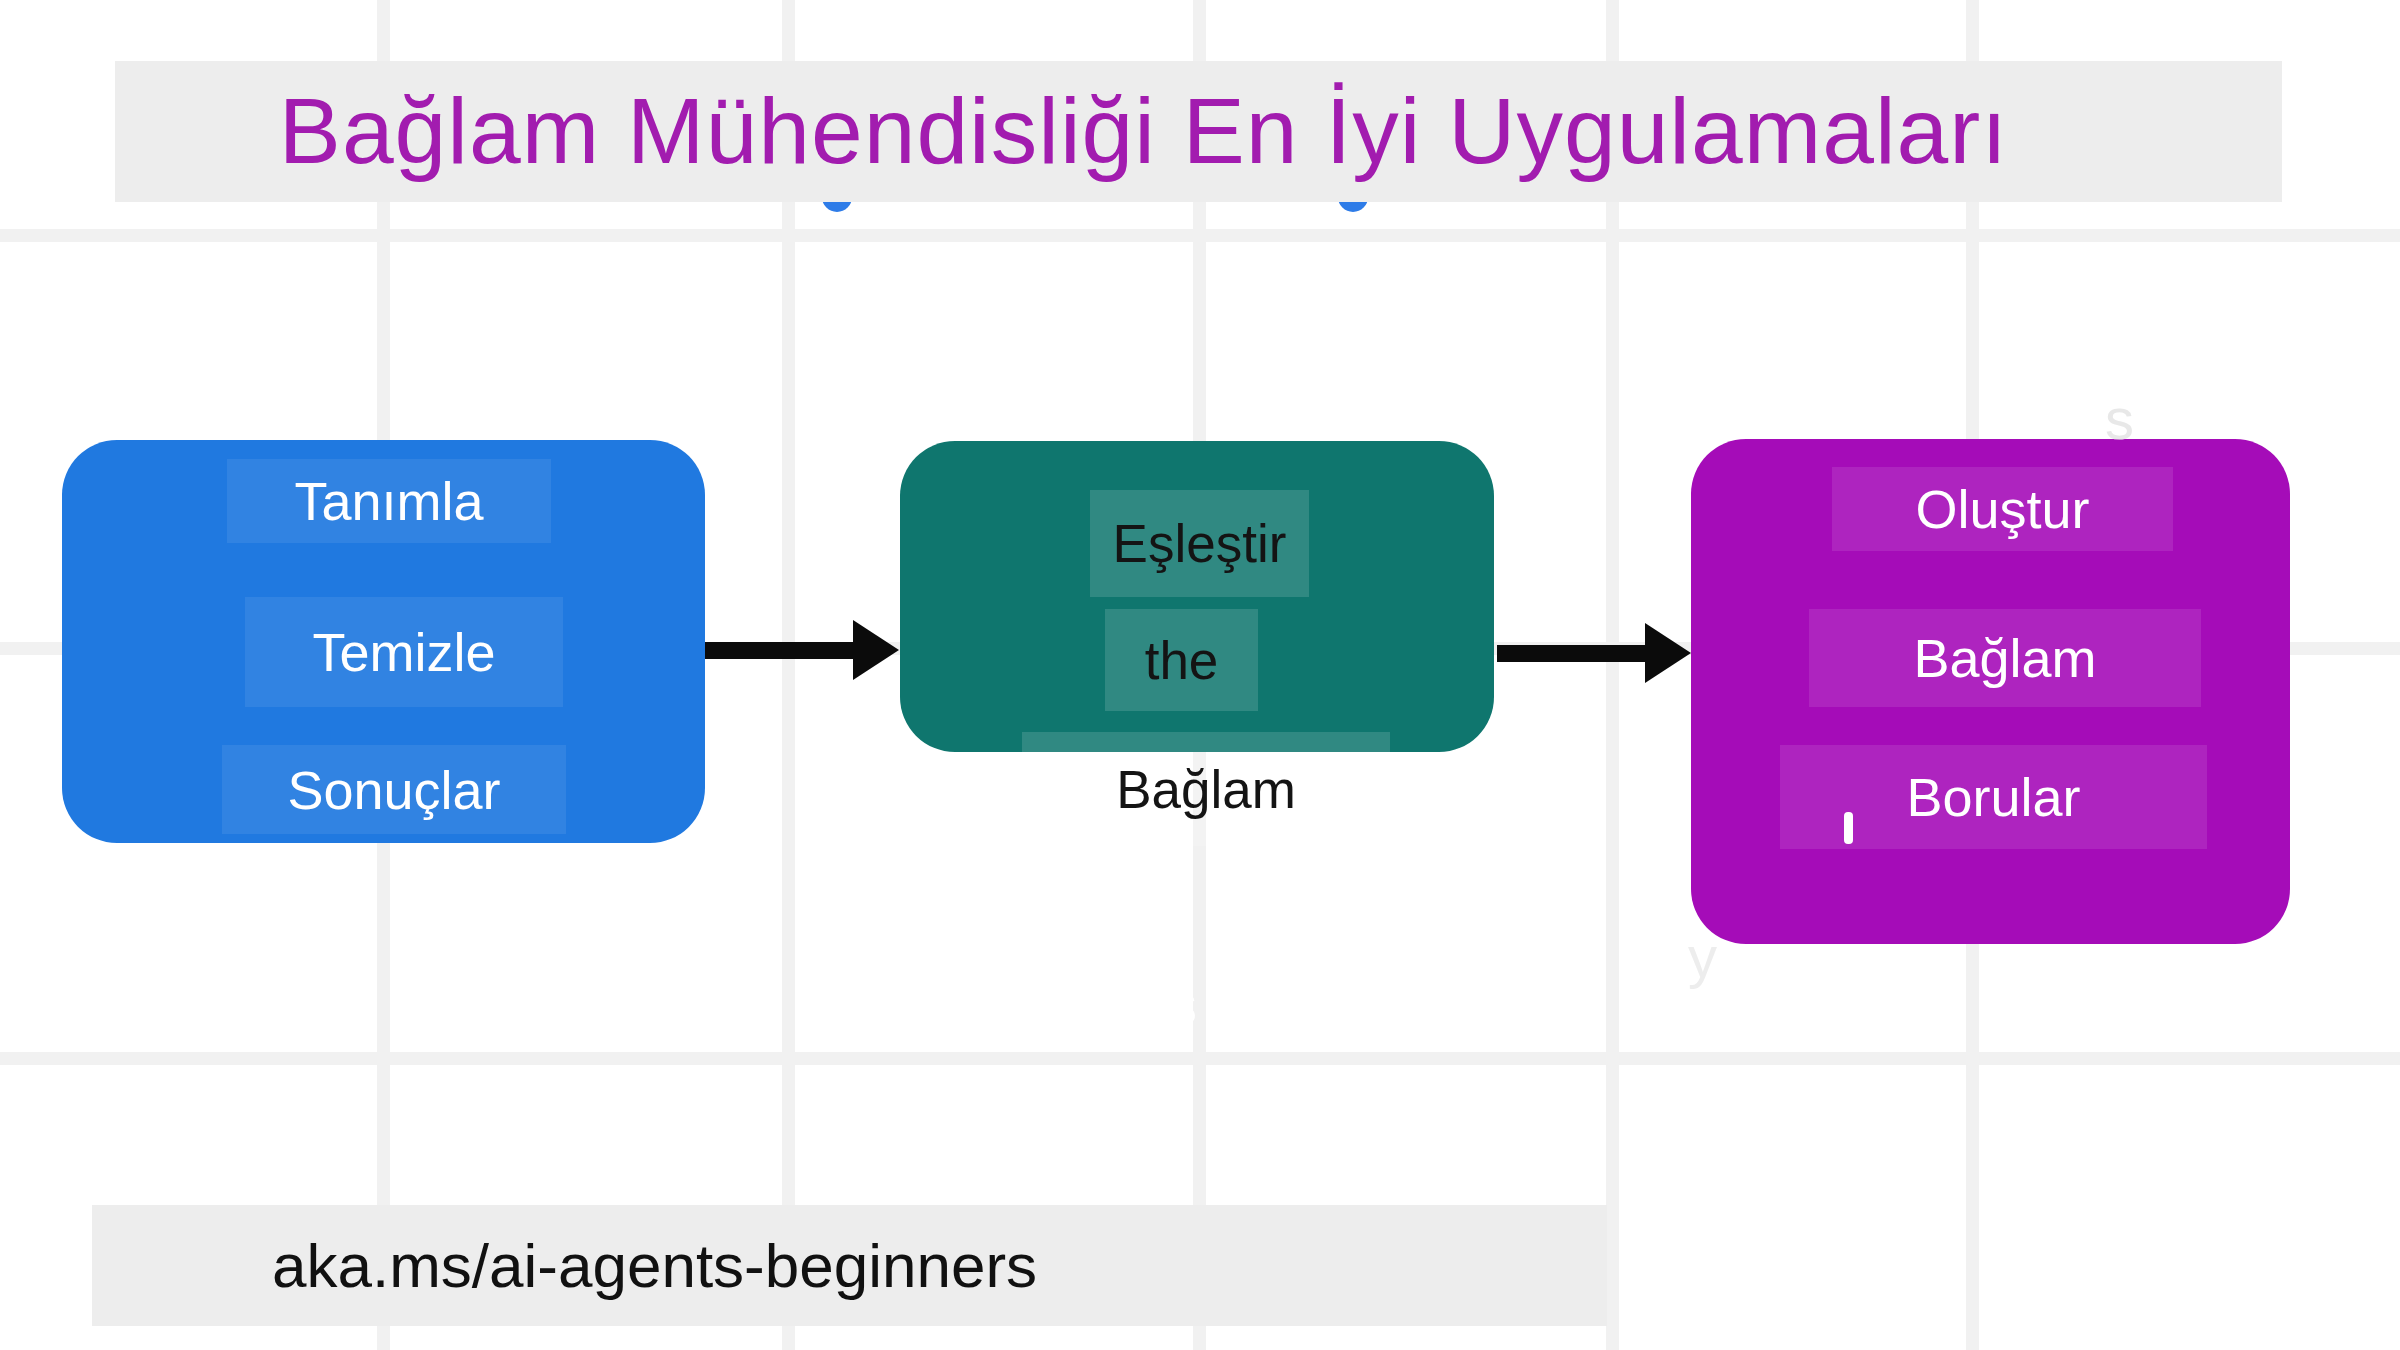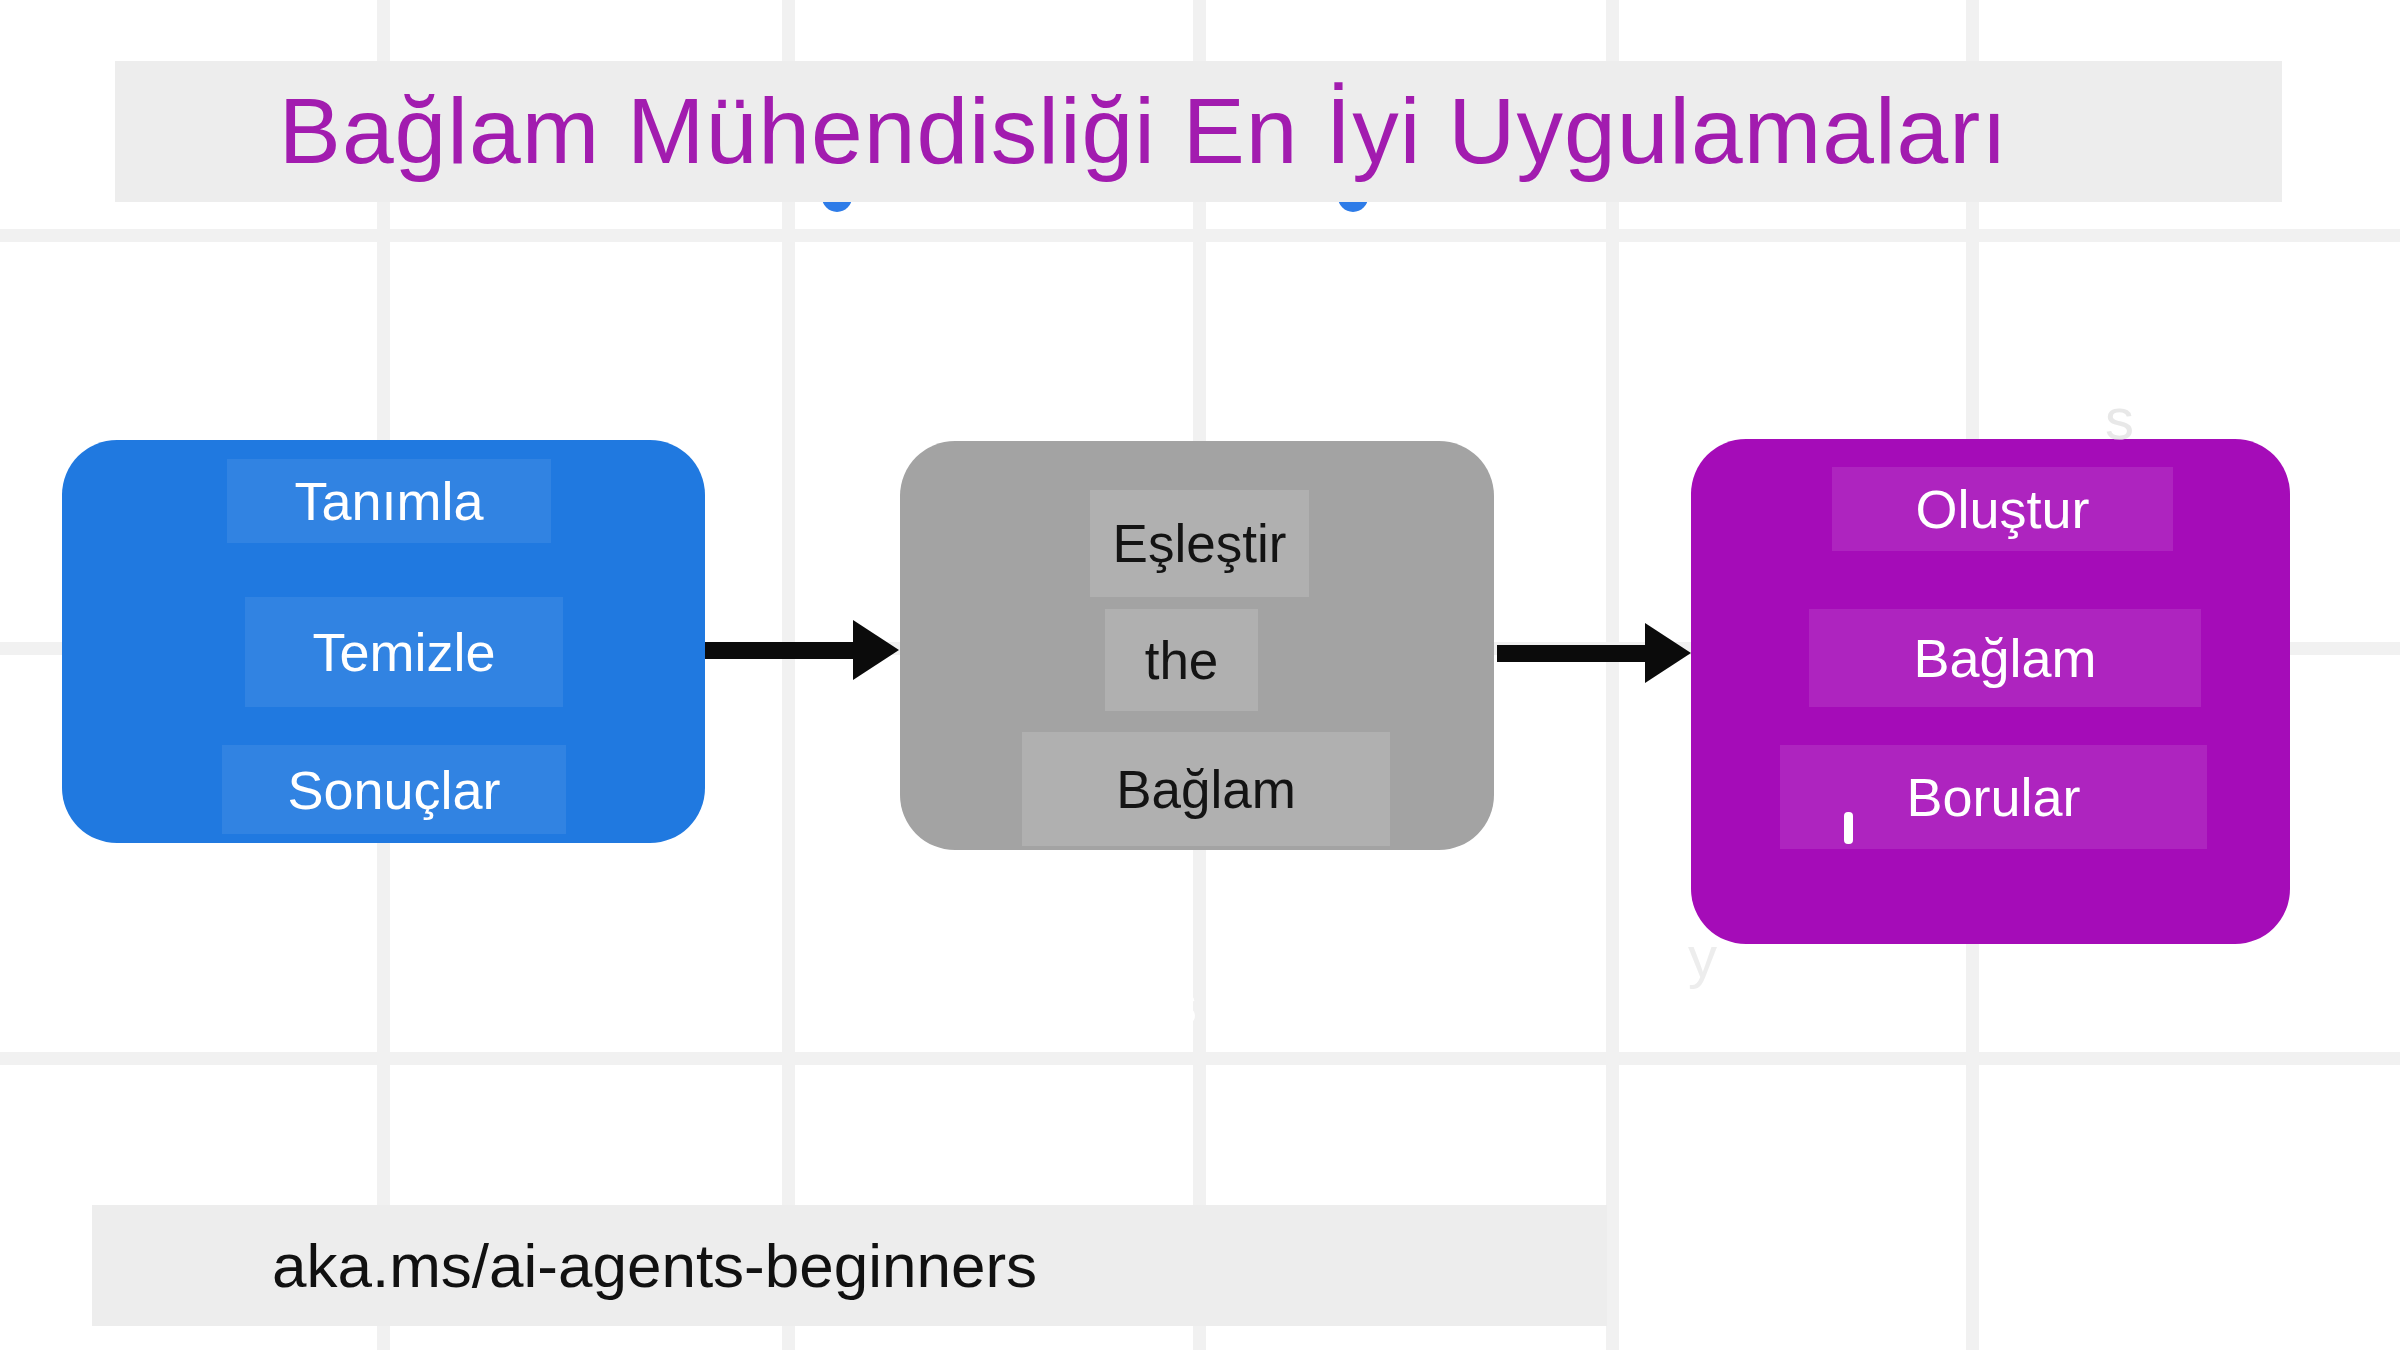--- a/index.html
+++ b/index.html
@@ -27,21 +27,21 @@
   .title-text{font-size:93px;color:#a21caf;letter-spacing:1px;white-space:nowrap;}
   .footer-bar{
     position:absolute;left:92px;top:1205px;width:1515px;height:121px;background:#ededed;z-index:2;
     display:flex;align-items:center;box-sizing:border-box;padding-left:180px;
   }
   .footer-text{font-size:62px;color:#111;white-space:nowrap;}
 
   
   .box{position:absolute;border-radius:55px;z-index:3;}
   .box-define{left:62px;top:440px;width:643px;height:403px;background:#2079e0;}
-  .box-match{left:900px;top:441px;width:594px;height:409px;background:#a3a3a3;}
+  .box-match{left:900px;top:441px;width:594px;height:311px;background:#0f766e;}
   .box-create{left:1691px;top:439px;width:599px;height:505px;background:#a50cb8;}
   .hl{position:absolute;display:flex;align-items:center;justify-content:center;white-space:nowrap;}
   .box-define .hl{background:rgba(255,255,255,0.08);color:#ffffff;font-size:54px;}
   .box-match  .hl{background:rgba(255,255,255,0.14);color:#141414;font-size:53px;}
   .box-create .hl{background:rgba(255,255,255,0.10);color:#ffffff;font-size:54px;}
   
   .d1{left:165px;top:19px;width:324px;height:84px;}
   .d2{left:183px;top:157px;width:318px;height:110px;text-align:right;}
   .d3{left:160px;top:305px;width:344px;height:89px;}
   

